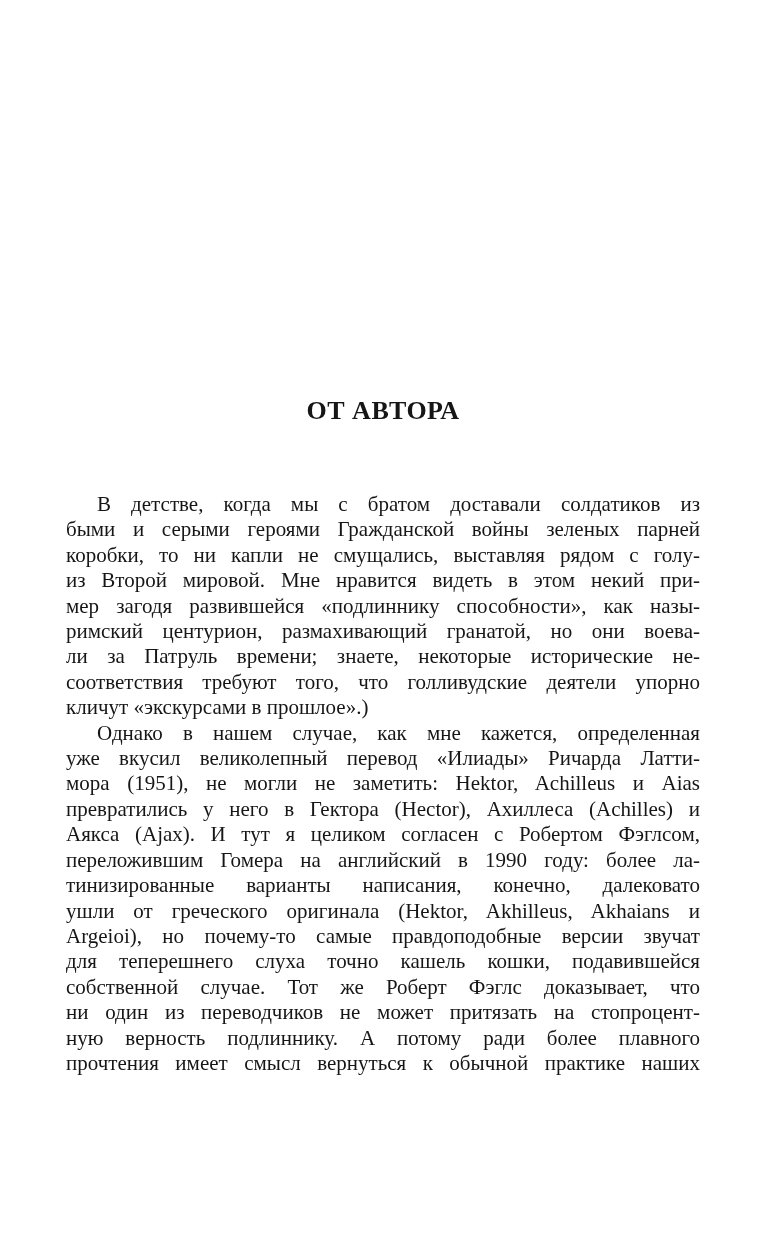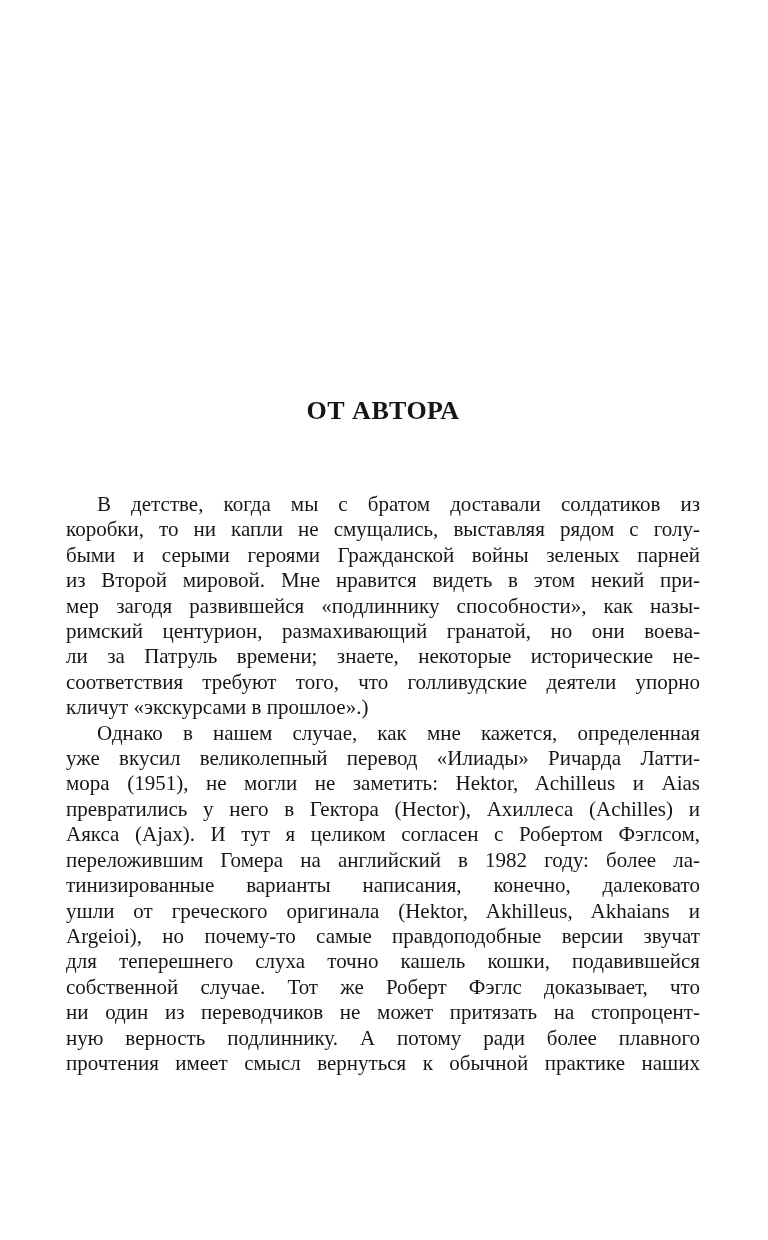--- a/index.html
+++ b/index.html
@@ -53,34 +53,34 @@
     text-align-last: left;
   }
 </style>
 </head>
 <body style="background: rgb(255, 255, 255);">
 
 <div class="page" style="background: rgb(255, 255, 255);">
   <div class="chapter-title" style="color: rgb(22, 22, 22);">ОТ АВТОРА</div>
   <div class="text-block" style="color: rgb(22, 22, 22);">
       <div class="line first">В детстве, когда мы с братом доставали солдатиков из</div>
+      <div class="line">быми и серыми героями Гражданской войны зеленых парней</div>
       <div class="line">коробки, то ни капли не смущались, выставляя рядом с голу-</div>
-      <div class="line">быми и серыми героями Гражданской войны зеленых парней</div>
       <div class="line">из Второй мировой. Мне нравится видеть в этом некий при-</div>
       <div class="line">мер загодя развившейся «подлиннику способности», как назы-</div>
       <div class="line">римский центурион, размахивающий гранатой, но они воева-</div>
       <div class="line">ли за Патруль времени; знаете, некоторые исторические не-</div>
       <div class="line">соответствия требуют того, что голливудские деятели упорно</div>
       <div class="line last-left">кличут «экскурсами в прошлое».)</div>
       <div class="line first">Однако в нашем случае, как мне кажется, определенная</div>
       <div class="line">уже вкусил великолепный перевод «Илиады» Ричарда Латти-</div>
       <div class="line">мора (1951), не могли не заметить: Hektor, Achilleus и Aias</div>
       <div class="line">превратились у него в Гектора (Hector), Ахиллеса (Achilles) и</div>
       <div class="line">Аякса (Ajax). И тут я целиком согласен с Робертом Фэглсом,</div>
-      <div class="line">переложившим Гомера на английский в 1982 году: более ла-</div>
+      <div class="line">переложившим Гомера на английский в 1990 году: более ла-</div>
       <div class="line">тинизированные варианты написания, конечно, далековато</div>
       <div class="line">ушли от греческого оригинала (Hektor, Akhilleus, Akhaians и</div>
       <div class="line">Argeioi), но почему-то самые правдоподобные версии звучат</div>
       <div class="line">для теперешнего слуха точно кашель кошки, подавившейся</div>
       <div class="line">собственной случае. Тот же Роберт Фэглс доказывает, что</div>
       <div class="line">ни один из переводчиков не может притязать на стопроцент-</div>
       <div class="line">ную верность подлиннику. А потому ради более плавного</div>
       <div class="line">прочтения имеет смысл вернуться к обычной практике наших</div>
     </div>
 </div>

